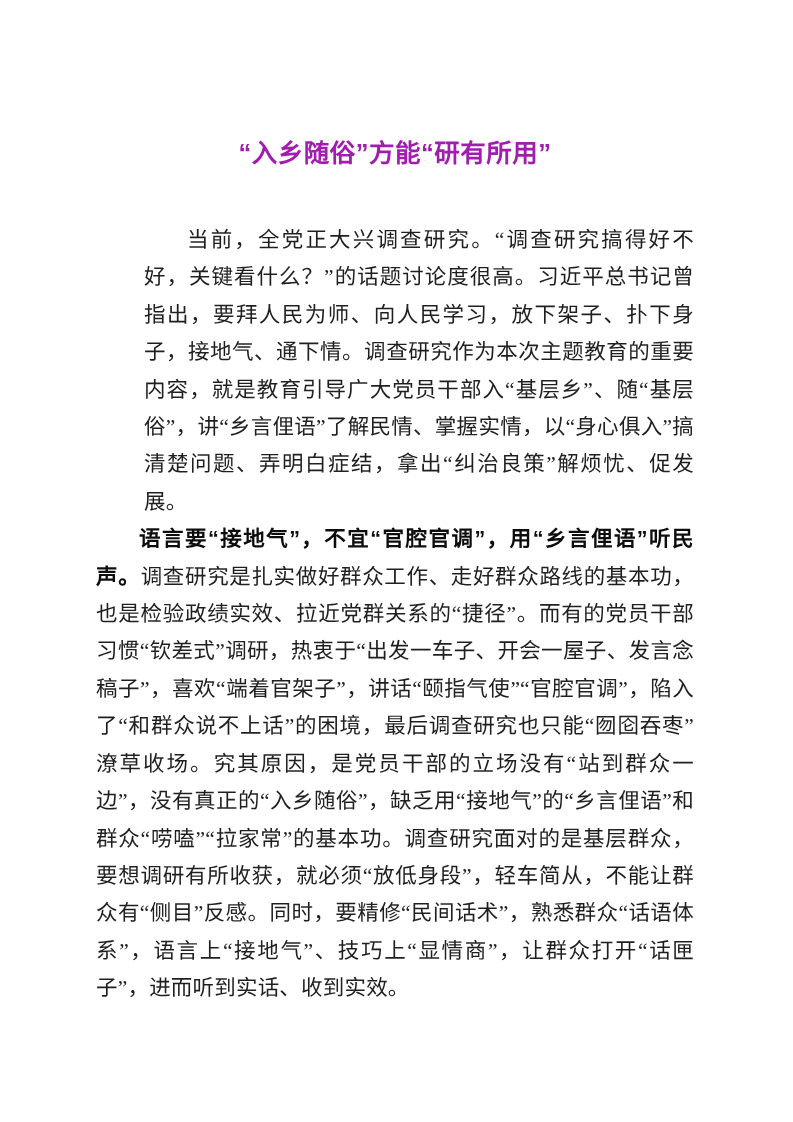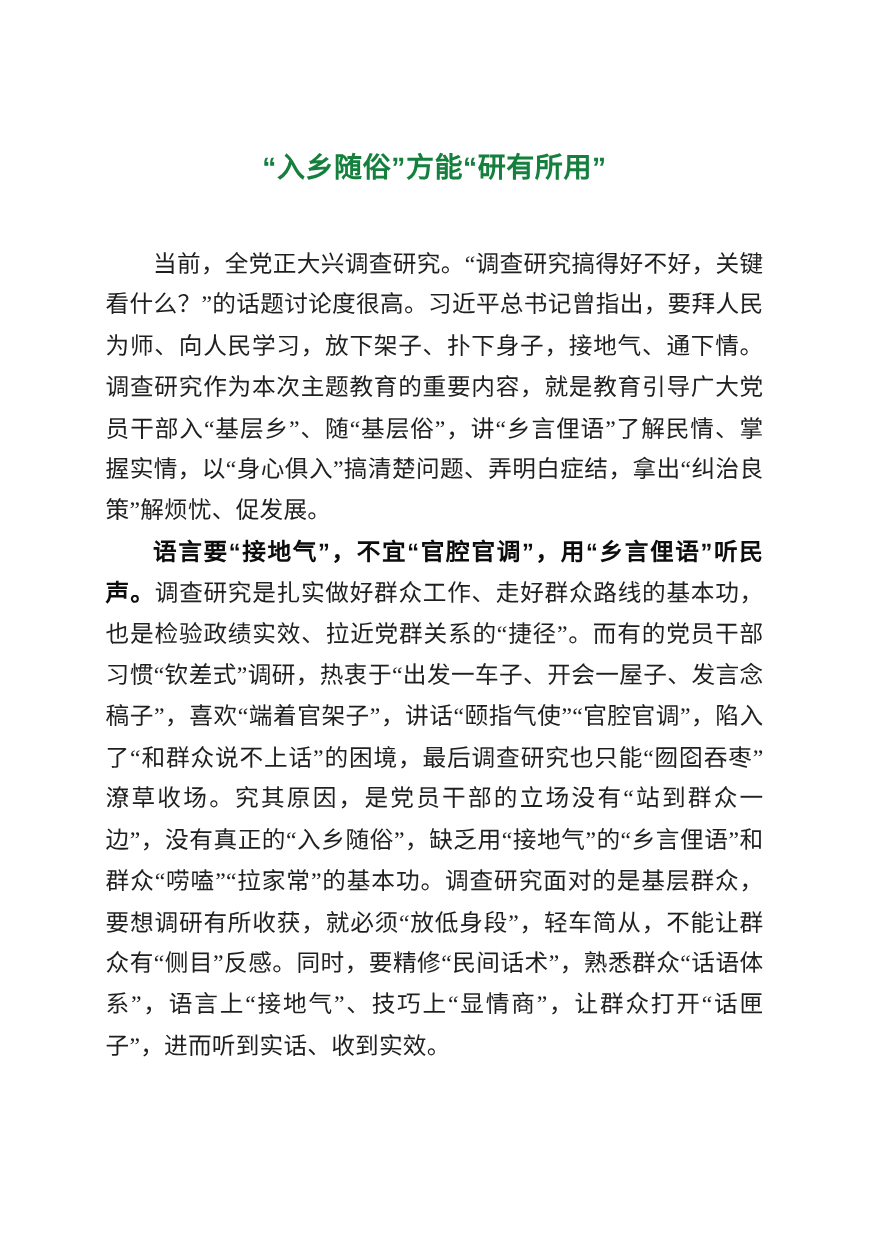--- a/index.html
+++ b/index.html
@@ -34,39 +34,40 @@
 
   .doc-title {
     margin: 0;
     padding: 0;
     text-align: center;
     font-family: "Liberation Sans", "DejaVu Sans", sans-serif;
     font-weight: 700;
     font-size: 25.5px;
     line-height: 34px;
     letter-spacing: 0.5px;
-    color: #15803d;
+    color: #a21caf;
     padding-top: 136px;
   }
 
   .para {
     margin: 0;
     padding: 0;
     font-family: "Liberation Serif", "DejaVu Serif", serif;
     font-size: 21.5px;
     line-height: 37.4px;
     text-align: justify;
     text-justify: inter-ideograph;
     text-indent: 2em;
     color: #1f1f1f;
     letter-spacing: 0.2px;
   }
 
   #para-1 {
     margin-top: 52px;
+    margin-left: 48px;
   }
 
   #para-2 {
     margin-top: 0px;
   }
 
   .para .lead {
     font-family: "Liberation Sans", "DejaVu Sans", sans-serif;
     font-weight: 700;
     color: #0d0d0d;

